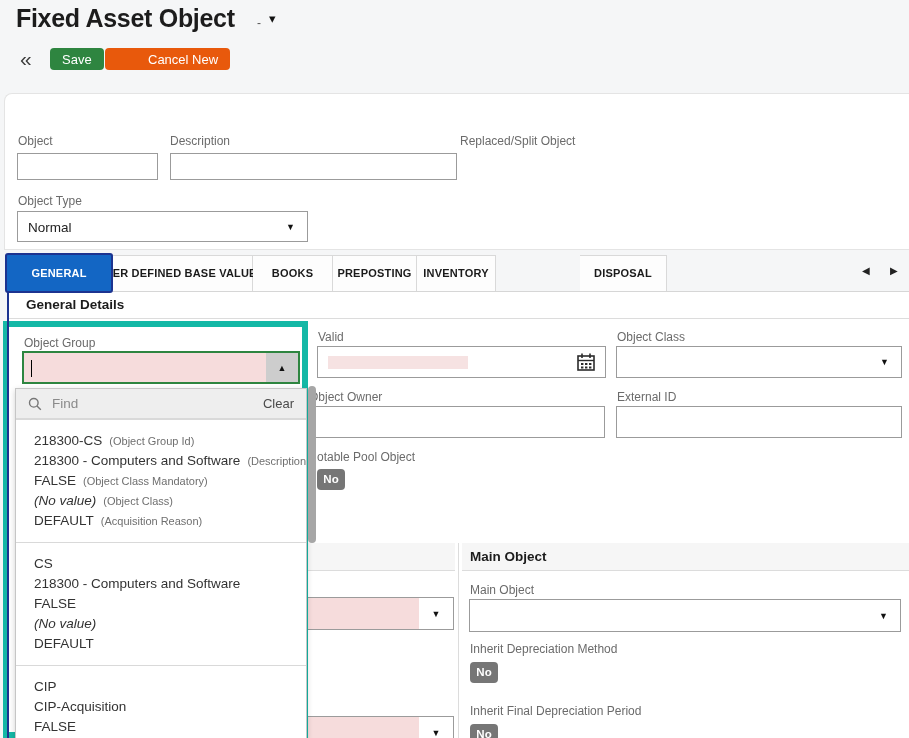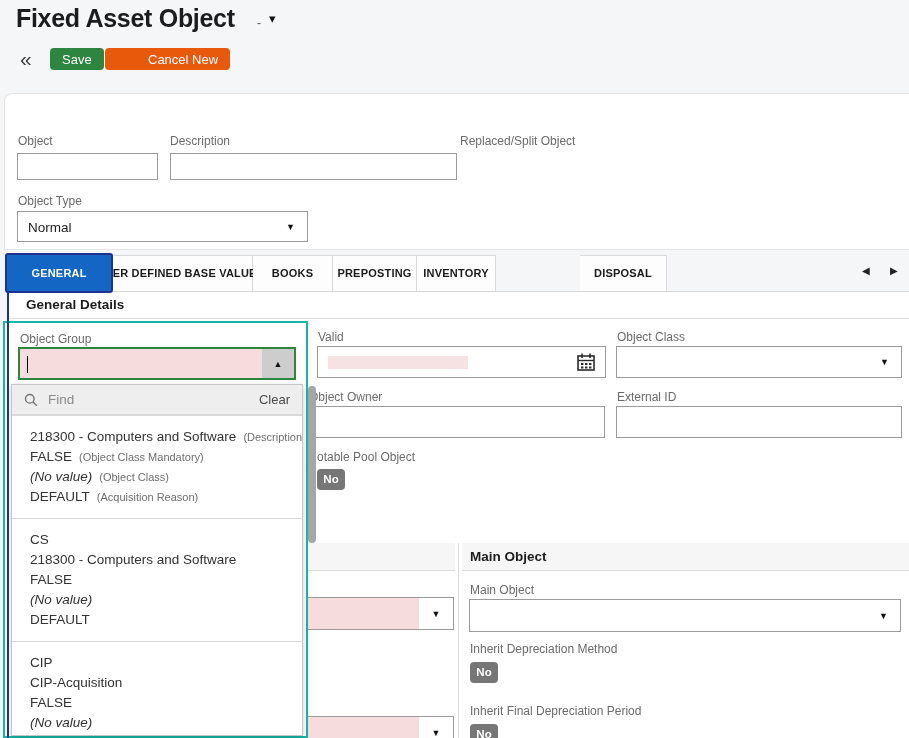--- a/index.html
+++ b/index.html
@@ -72,21 +72,21 @@
   .pink-combo .dd-btn span{position:absolute;left:50%;top:50%;transform:translate(-50%,-54%);font-size:9px;color:#111;}
   #left-combo-1{left:17px;top:597px;width:437px;height:33px;}
   #left-combo-2{left:17px;top:716px;width:437px;height:33px;}
   #mainobj-label{left:470px;top:583px;}
   #mainobj-combo{left:469px;top:599px;width:432px;height:33px;}
   #idm-label{left:470px;top:642px;}
   #idm-toggle{left:470px;top:662px;}
   #ifdp-label{left:470px;top:704px;}
   #ifdp-toggle{left:470px;top:724px;}
   
-  #og-container{left:3px;top:321px;width:305px;height:417px;border:2px solid #14b8a6;background:#fff;
+  #og-container{left:3px;top:321px;width:305px;height:417px;border:6px solid #14b8a6;background:#fff;
                 box-sizing:border-box;z-index:30;}
   #og-label{position:absolute;left:15px;top:9px;font-size:12px;color:#6b6b6b;}
   #og-combo{position:absolute;left:13px;top:24px;width:278px;height:33px;border:2px solid #2E8540;
             box-sizing:border-box;display:flex;background:#F6DCDC;}
   #og-input{flex:1;border:none;background:transparent;outline:none;padding:0 6px;
             font-family:"Liberation Sans",sans-serif;font-size:13.5px;}
   #og-caret{position:absolute;left:7px;top:7px;width:1px;height:17px;background:#000;}
   #og-btn{width:32px;background:#cdcdcd;position:relative;cursor:pointer;}
   #og-btn span{position:absolute;left:50%;top:50%;transform:translate(-50%,-54%);font-size:9px;color:#111;}
   #og-panel{position:absolute;left:6px;top:61px;width:292px;height:352px;background:#fff;
@@ -214,20 +214,21 @@
         <span>
           <svg width="14" height="14" viewBox="0 0 14 14">
               <circle cx="5.8" cy="5.8" r="4.3" fill="none" stroke="#767676" stroke-width="1.4"></circle>
               <line x1="9" y1="9" x2="12.8" y2="12.8" stroke="#767676" stroke-width="1.4"></line>
             </svg>
         </span>
         <input id="og-find-input" placeholder="Find" style="">
         <span id="og-clear">Clear</span>
       </div>
       <div class="dd-group">
+        <div class="dd-row"><span>218300-CS</span><span class="dd-ann">(Object Group Id)</span></div>
         <div class="dd-row"><span>218300 - Computers and Software</span><span class="dd-ann">(Description)</span></div>
         <div class="dd-row"><span>FALSE</span><span class="dd-ann">(Object Class Mandatory)</span></div>
         <div class="dd-row"><span class="italic">(No value)</span><span class="dd-ann">(Object Class)</span></div>
         <div class="dd-row"><span>DEFAULT</span><span class="dd-ann">(Acquisition Reason)</span></div>
       </div>
       <div class="dd-group">
         <div class="dd-row"><span>CS</span></div>
         <div class="dd-row"><span>218300 - Computers and Software</span></div>
         <div class="dd-row"><span>FALSE</span></div>
         <div class="dd-row"><span class="italic">(No value)</span></div>

